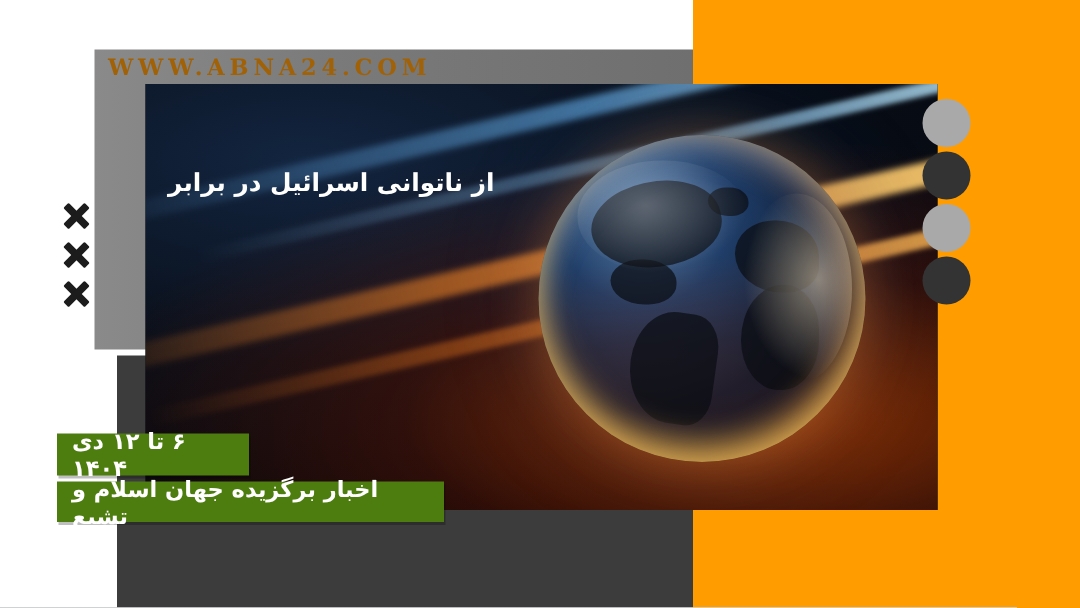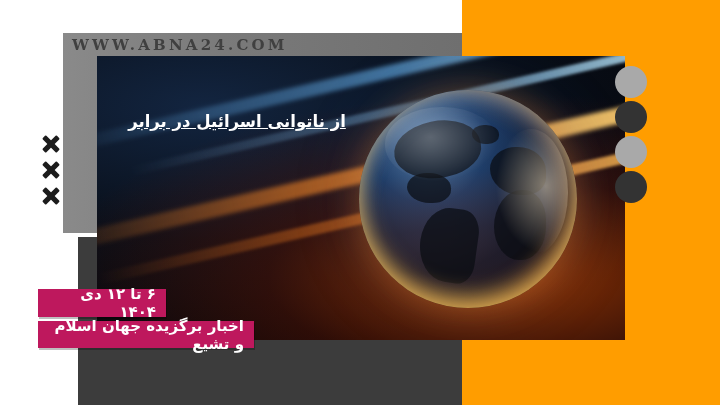--- a/index.html
+++ b/index.html
@@ -55,46 +55,46 @@
   .l1{left:16%;top:14%;width:40%;height:26%;transform:rotate(-12deg);}
   .l2{left:22%;top:38%;width:20%;height:14%;}
   .l3{left:28%;top:54%;width:26%;height:34%;border-radius:60% 40% 35% 65%;transform:rotate(8deg);}
   .l4{left:60%;top:26%;width:26%;height:22%;border-radius:50% 55% 40% 60%;}
   .l5{left:62%;top:46%;width:24%;height:32%;border-radius:55% 45% 50% 50%;}
   .l6{left:52%;top:16%;width:12%;height:9%;}
 
   
   .site-url{position:absolute;left:72px;top:36px;
       font-family:"DejaVu Serif","Liberation Serif",serif;
-      font-size:15px;font-weight:700;color:#404040;letter-spacing:3.2px;}
+      font-size:15px;font-weight:700;color:#a16207;letter-spacing:3.2px;}
   .headline-box{position:absolute;left:112px;top:106px;width:250px;
-      direction:rtl;text-align:center;color:#ffffff;
-      font-size:16.5px;font-weight:700;line-height:1.95;text-decoration:underline;}
+      direction:rtl;text-align:left;color:#ffffff;
+      font-size:16.5px;font-weight:700;line-height:1.95;}
 
   
   .xmarks{position:absolute;left:41px;top:134px;display:flex;flex-direction:column;gap:6px;}
   .xmark{width:20px;height:20px;position:relative;}
   .xmark:before,.xmark:after{content:"";position:absolute;left:50%;top:50%;width:20px;height:5px;
       background:#1c1c1c;border-radius:1px;}
   .xmark:before{transform:translate(-50%,-50%) rotate(45deg);}
   .xmark:after{transform:translate(-50%,-50%) rotate(-45deg);}
 
   
   .dots{position:absolute;left:615px;top:66px;display:flex;flex-direction:column;}
   .dot{width:32px;height:32px;border-radius:50%;margin-bottom:3px;}
   .dot.light{background:#a9a9a9;}
   .dot.dark{background:#333333;}
 
   
-  .badge{position:absolute;background:#be185d;color:#ffffff;
-      direction:rtl;text-align:right;font-weight:700;
+  .badge{position:absolute;background:#4d7c0f;color:#ffffff;
+      direction:rtl;text-align:left;font-weight:700;
       display:flex;align-items:center;justify-content:flex-end;
       box-shadow:1px 2px 0 rgba(0,0,0,.25);}
   .badge-date{left:38px;top:289px;width:128px;height:28px;font-size:15px;padding:0 10px;box-sizing:border-box;}
-  .badge-sub{left:38px;top:321px;width:216px;height:27px;font-size:15px;padding:0 10px;box-sizing:border-box;}
+  .badge-sub{left:38px;top:321px;width:258px;height:27px;font-size:15px;padding:0 10px;box-sizing:border-box;}
 </style>
 </head>
 <body>
 
 <div id="canvas">
 
   <div class="orange-right"></div>
   <div class="gray-band-fade"></div>
   <div class="dark-panel"></div>
 

